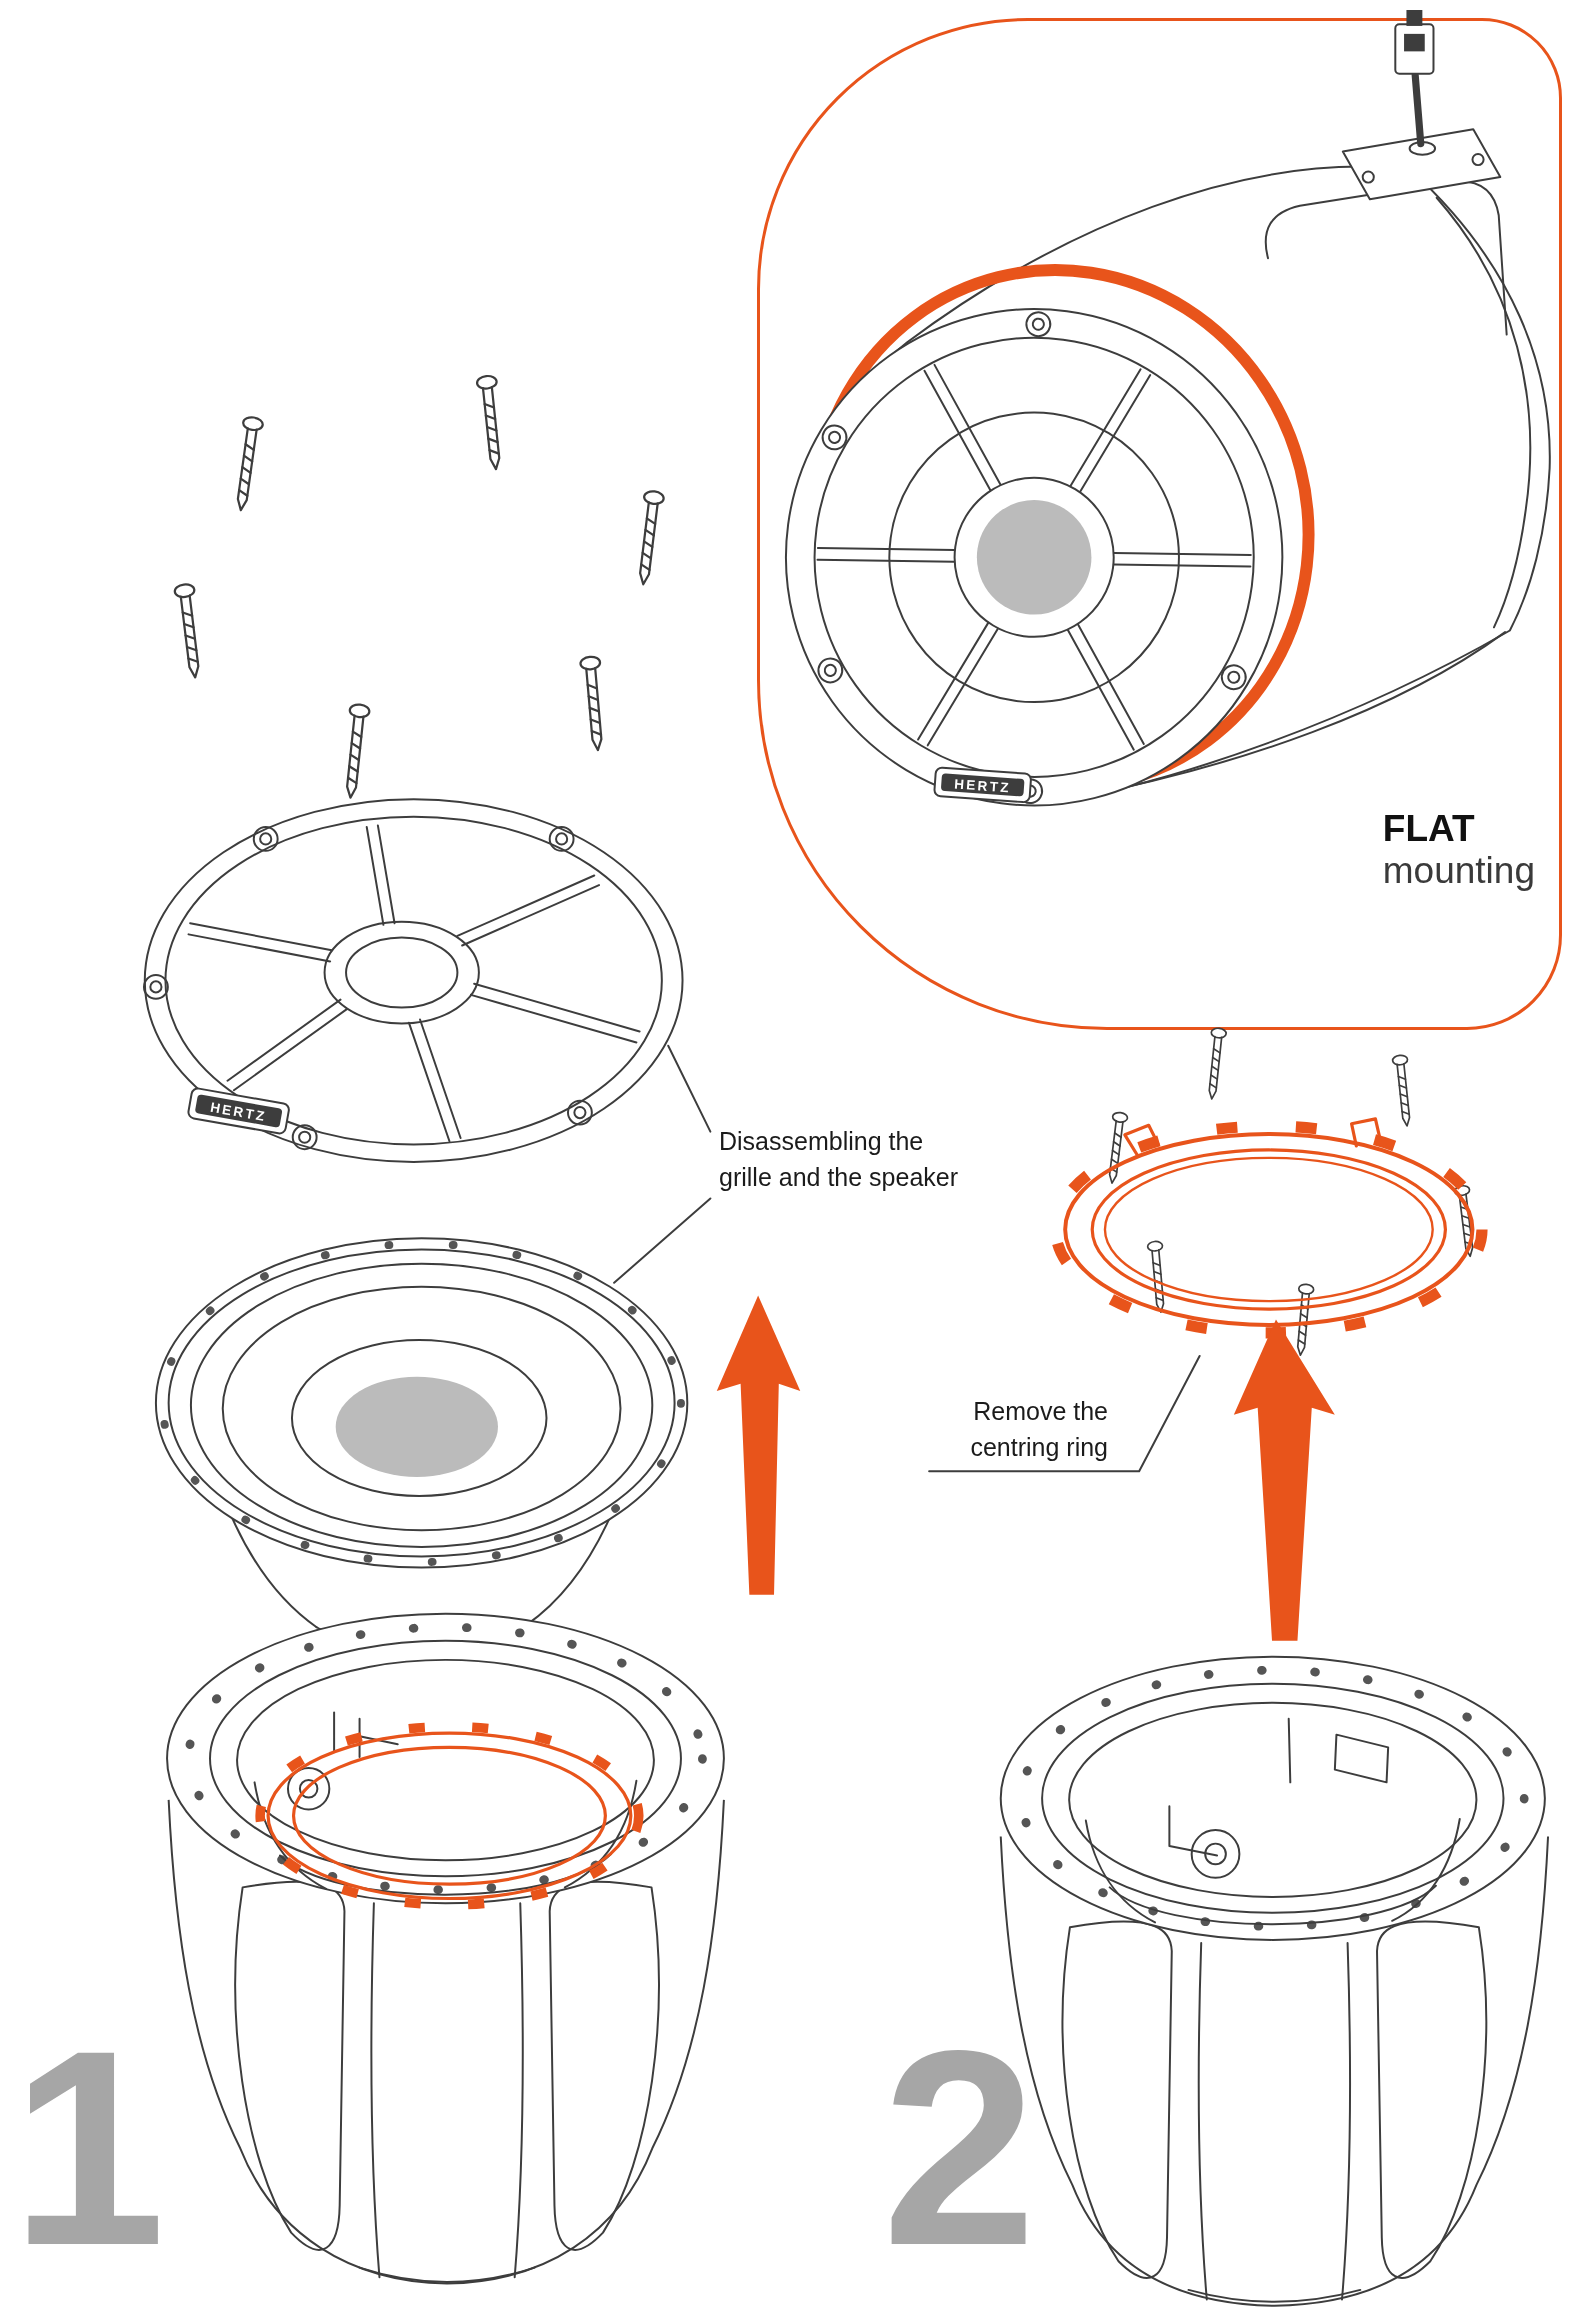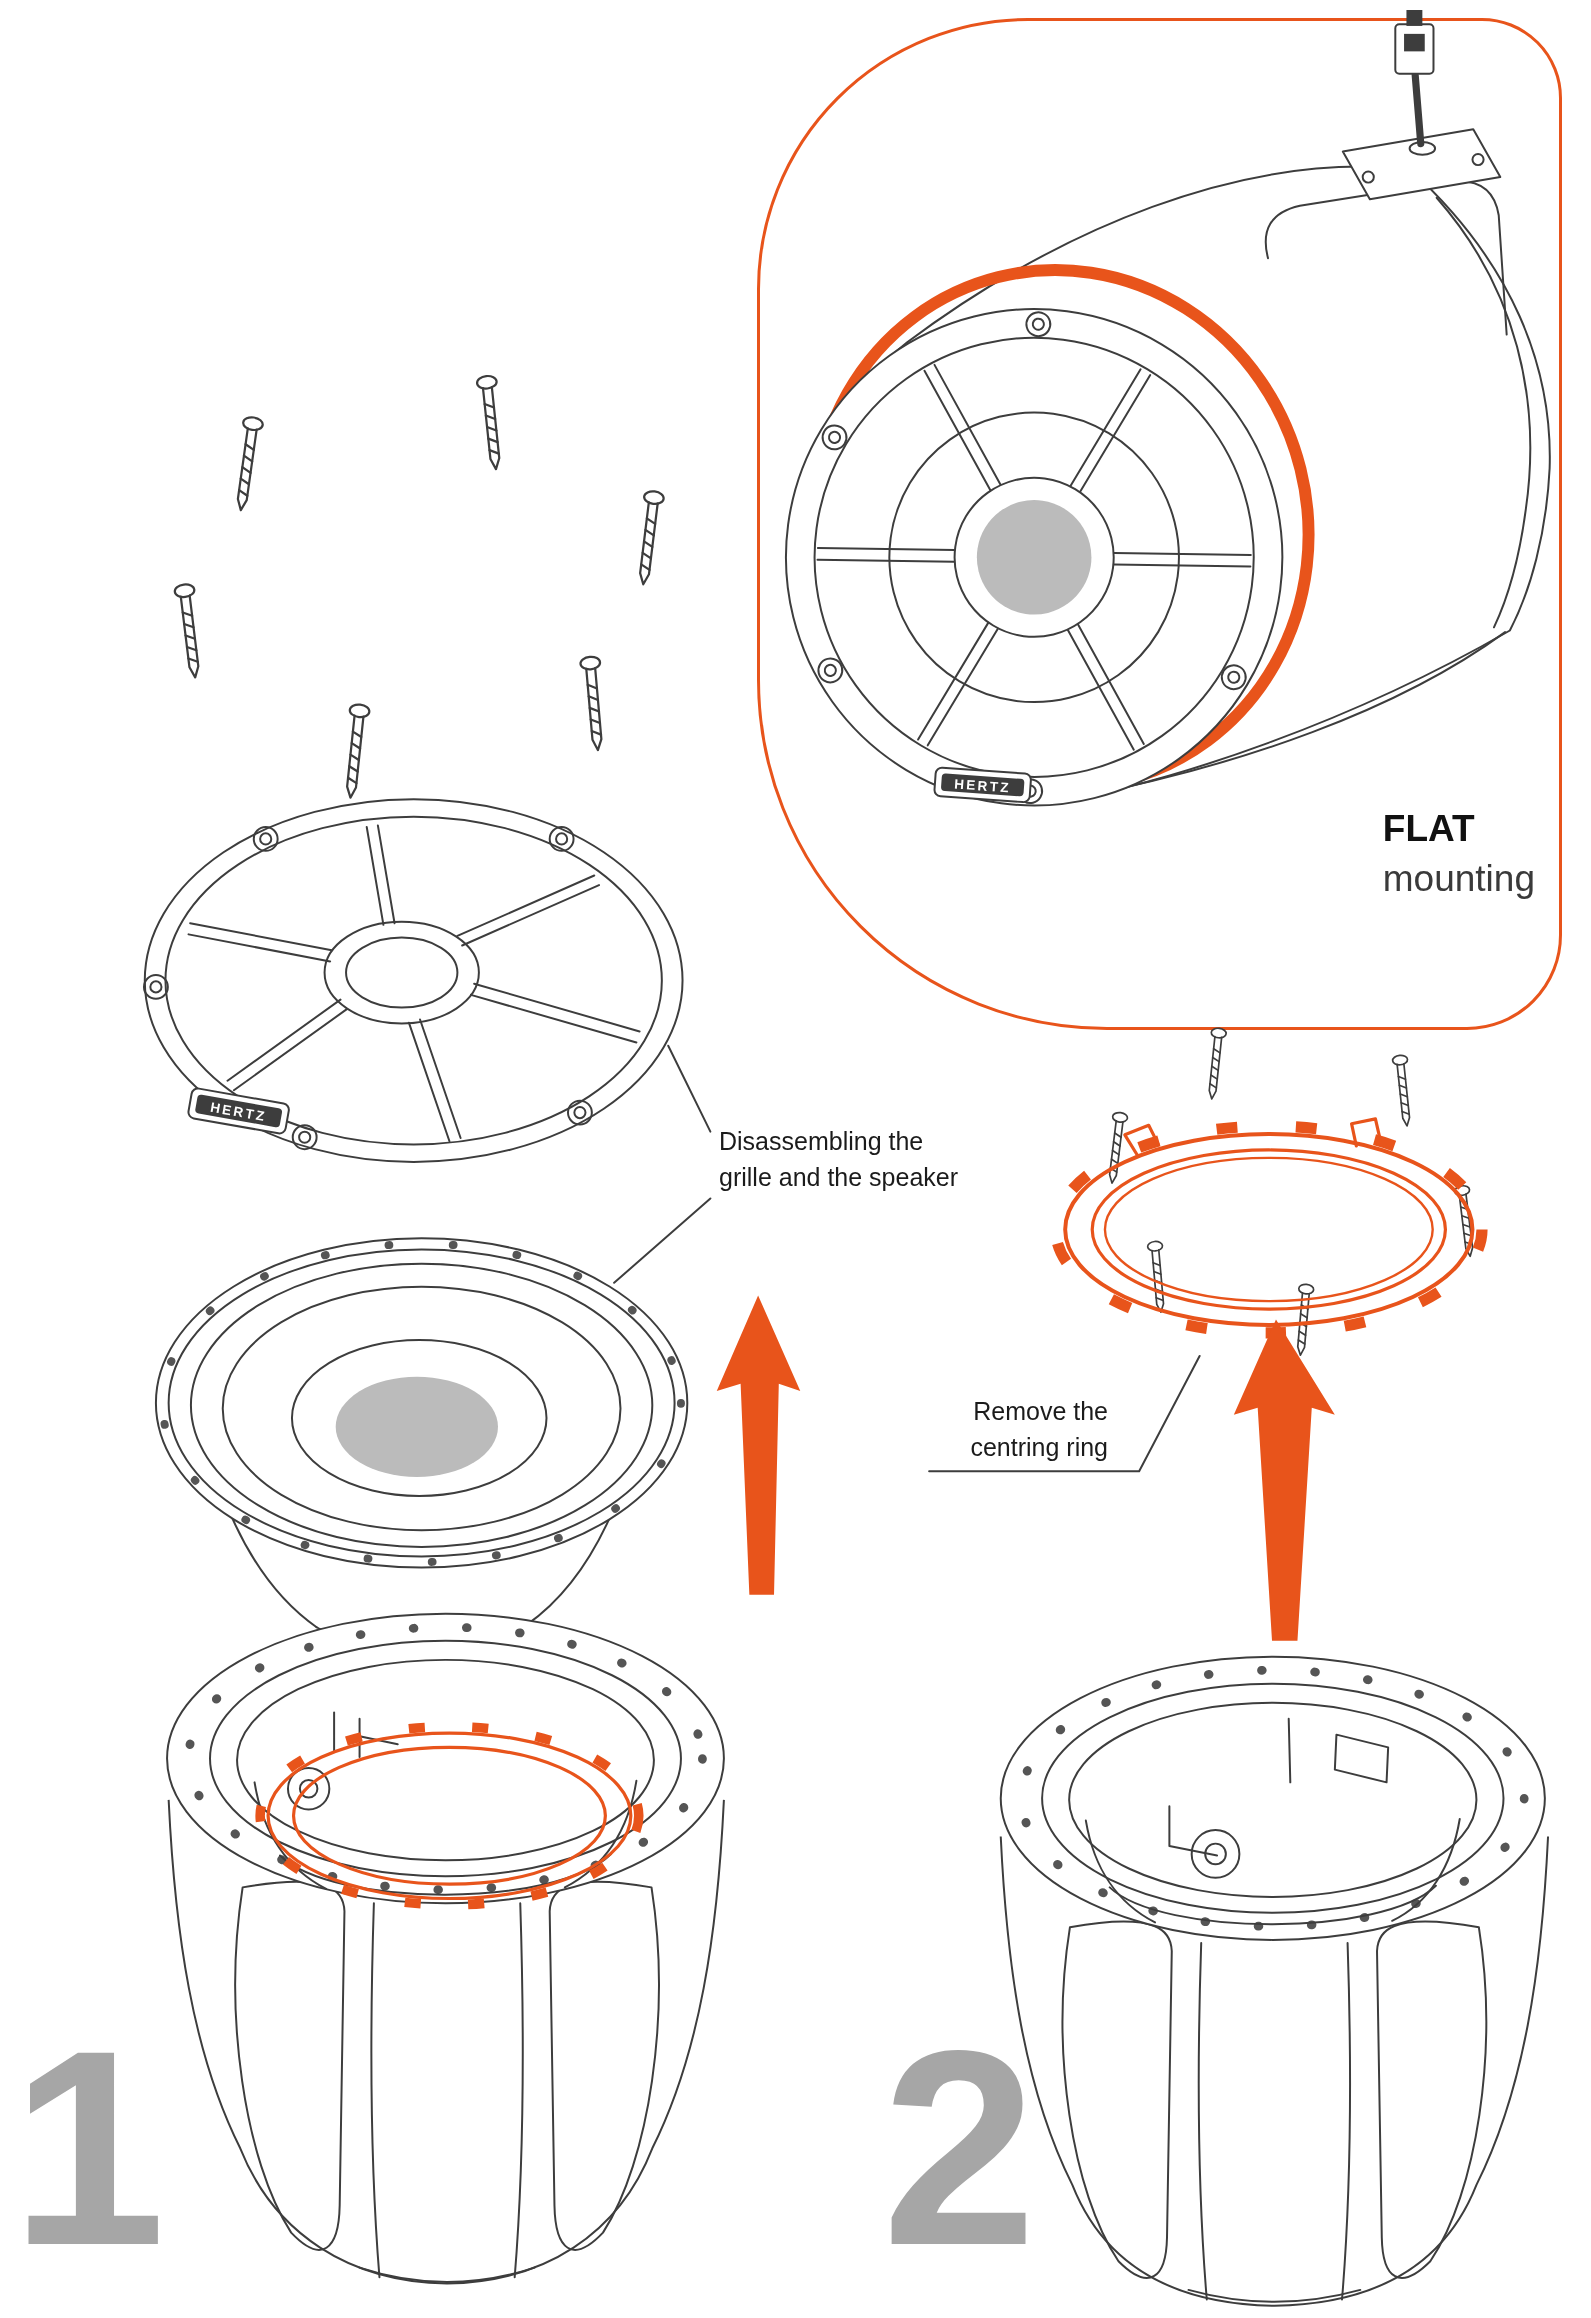--- a/index.html
+++ b/index.html
@@ -25,21 +25,21 @@
   .oband{fill:none;stroke:var(--orange);stroke-width:15;}
   .arrow{fill:var(--orange);stroke:none;}
   .cable{fill:none;stroke:var(--line);stroke-width:9;stroke-linecap:round;}
   .badge-text{font-family:"Liberation Sans",sans-serif;font-weight:700;font-size:17px;
         fill:#ffffff;letter-spacing:3px;text-anchor:middle;}
   .caption{position:absolute;z-index:4;font-size:25px;line-height:1.42;color:#1b1b1b;}
   .cap1{left:719px;top:1124px;text-align:left;}
   .cap2{left:828px;top:1394px;width:280px;text-align:right;}
   .flat-label{position:absolute;right:56px;top:808px;z-index:4;}
   .flat-title{font-weight:700;font-size:37px;color:#111;}
-  .flat-sub{font-weight:300;font-size:37px;color:#3a3a3a;margin-top:8px;}
+  .flat-sub{font-weight:300;font-size:37px;color:#3a3a3a;margin-top:0;}
   .numeral{position:absolute;font-weight:700;font-size:278px;line-height:0.82;
         color:var(--numeral-gray);z-index:3;mix-blend-mode:multiply;}
   #n1{left:11px;top:2034px;}
   #n2{left:882px;top:2034px;}
 </style>
 </head>
 <body>
 
 <div class="page">
 

